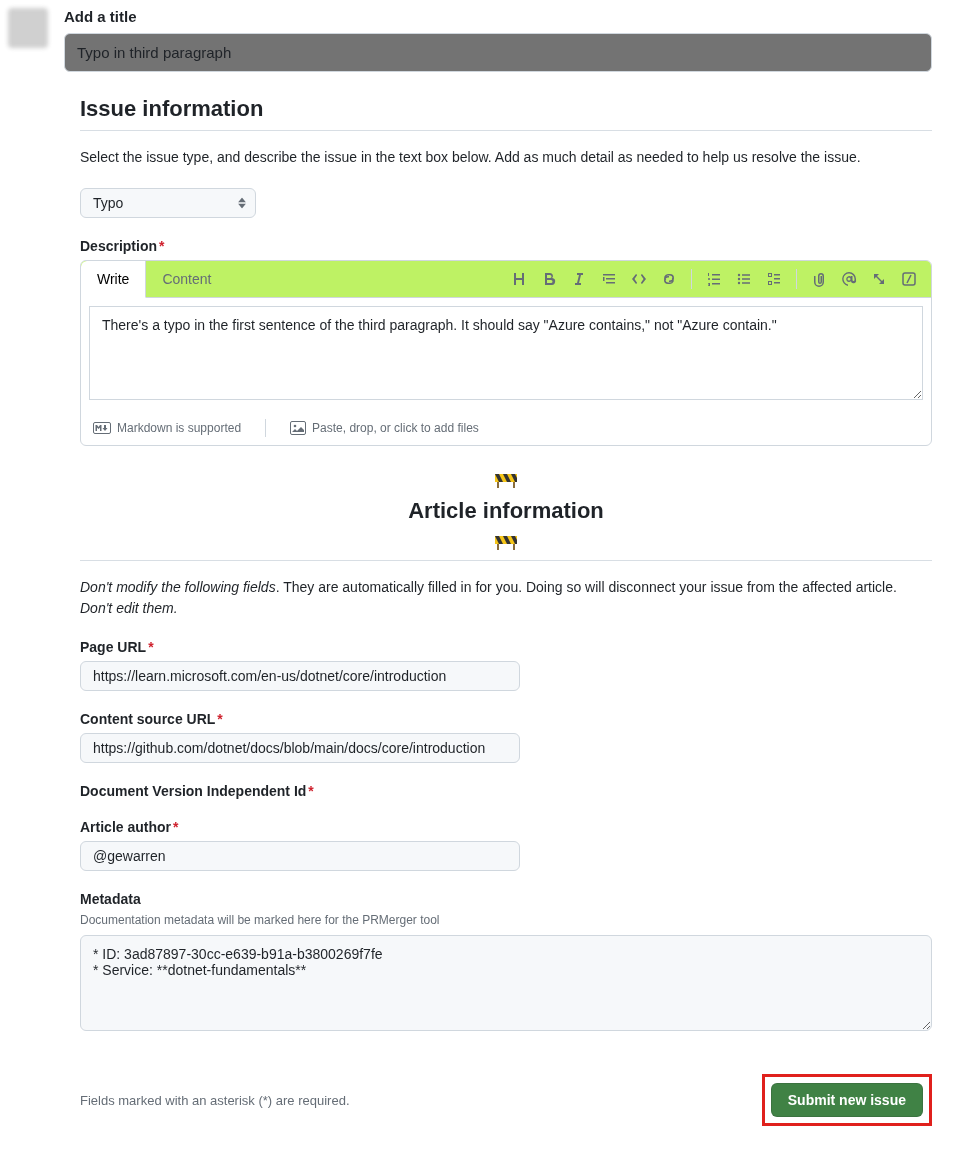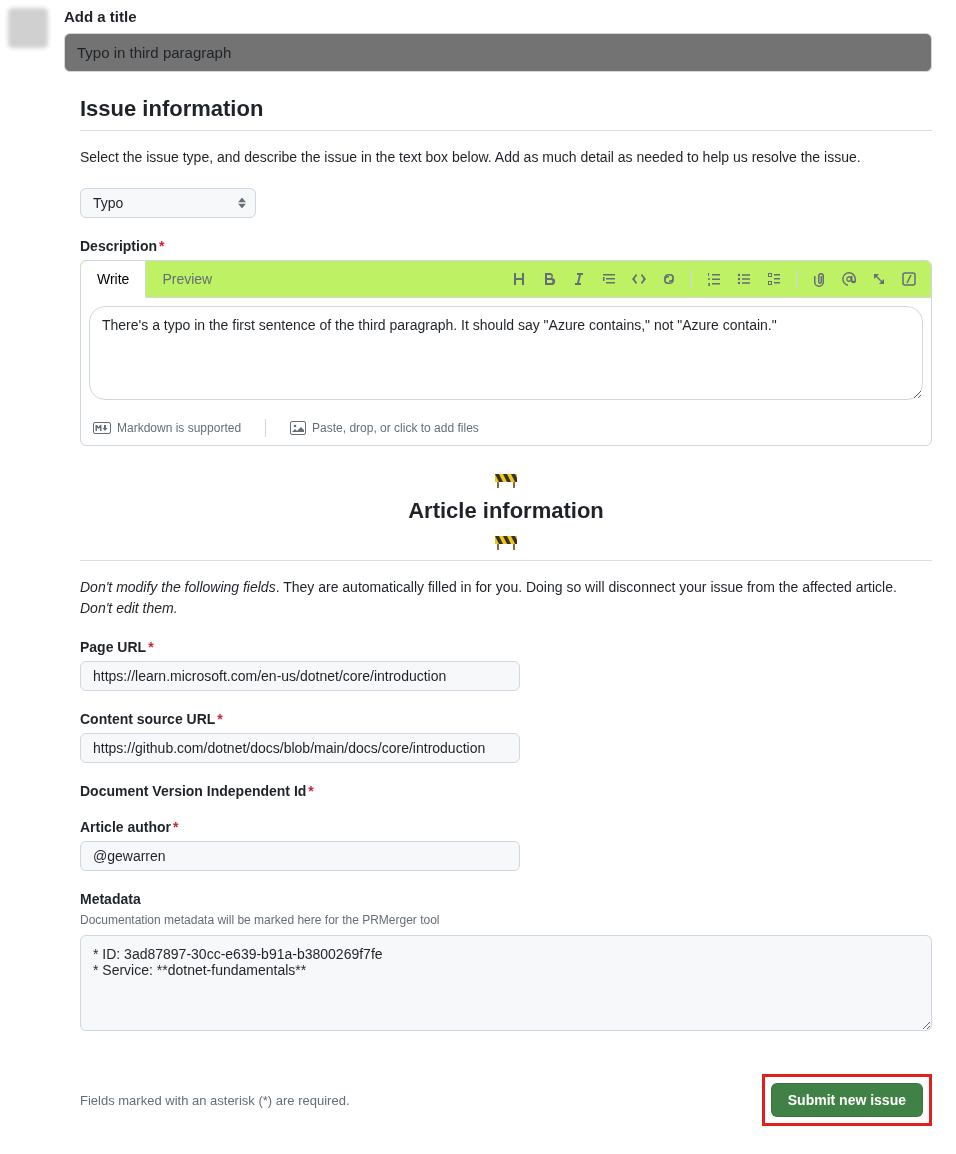--- a/index.html
+++ b/index.html
@@ -21,21 +21,21 @@
 select { appearance: none; padding: 6px 32px 6px 12px; border: 1px solid #d0d7de; border-radius: 6px; background: #f6f8fa; font-size: 14px; color: #1f2328; cursor: pointer; min-width: 176px; }
 .select-arrows { position: absolute; right: 10px; top: 50%; transform: translateY(-50%); pointer-events: none; display: flex; flex-direction: column; gap: 1px; }
 .editor-box { border: 1px solid #d0d7de; border-radius: 6px; overflow: hidden; }
 .editor-tabs { display: flex; background: #bef264; border-bottom: 1px solid #d0d7de; align-items: center; }
 .tab { padding: 10px 16px; font-size: 14px; border: none; background: transparent; cursor: pointer; }
 .tab.active { background: #fff; border-right: 1px solid #d0d7de; border-top-left-radius: 6px; margin-bottom: -1px; border-bottom: 1px solid #fff; }
 .tab.inactive { color: #656d76; }
 .toolbar { margin-left: auto; display: flex; align-items: center; gap: 2px; padding: 0 8px; }
 .tool-btn { width: 28px; height: 28px; display: flex; align-items: center; justify-content: center; color: #656d76; cursor: pointer; border: none; background: transparent; border-radius: 4px; }
 .tool-sep { width: 1px; height: 20px; background: #d0d7de; margin: 0 6px; }
-.editor-text { width: calc(100% - 16px); min-height: 94px; padding: 10px 12px; border: 1px solid #d0d7de; margin: 8px; border-radius: 16px; font-size: 14px; font-family: inherit; resize: vertical; color: #1f2328; }
+.editor-text { width: calc(100% - 16px); min-height: 94px; padding: 10px 12px; border: 1px solid #d0d7de; margin: 8px; border-radius: 0; font-size: 14px; font-family: inherit; resize: vertical; color: #1f2328; }
 .editor-footer { display: flex; padding: 8px 12px; gap: 24px; align-items: center; font-size: 12px; color: #656d76; }
 .editor-footer-item { display: flex; align-items: center; gap: 6px; }
 .footer-sep { width: 1px; height: 18px; background: #d0d7de; }
 .article-heading { display: flex; align-items: center; gap: 8px; font-size: 22px; font-weight: 600; margin-top: 24px; margin-bottom: 8px; flex-direction: column; }
 .article-desc { margin-bottom: 20px; line-height: 1.5; }
 .readonly-input { width: 440px; max-width: 100%; padding: 6px 12px; border: 1px solid #d0d7de; border-radius: 6px; background: #f6f8fa; font-size: 14px; color: #1f2328; }
 .meta-help { font-size: 12px; color: #656d76; margin-top: 2px; margin-bottom: 8px; }
 .meta-box { width: 100%; min-height: 96px; padding: 10px 12px; border: 1px solid #d0d7de; border-radius: 6px; background: #f6f8fa; font-size: 14px; color: #1f2328; font-family: inherit; resize: vertical; }
 .footer-row { display: flex; align-items: center; margin-top: 40px; padding-bottom: 20px; }
 .footer-note { color: #656d76; font-size: 13px; }
@@ -74,21 +74,21 @@
               </svg>
           </span>
         </div>
       </div>
 
       <div class="field">
         <label class="field-label"><span>Description</span><span class="req">*</span></label>
         <div class="editor-box">
           <div class="editor-tabs">
             <button class="tab active">Write</button>
-            <button class="tab inactive">Preview</button>
+            <button class="tab inactive">Content</button>
             <div class="toolbar">
               <button class="tool-btn">
                   <svg width="16" height="16" viewBox="0 0 16 16" fill="currentColor">
                     <path d="M3 2h2v5h6V2h2v12h-2V9H5v5H3V2z"></path>
                   </svg>
                 </button>
               <button class="tool-btn">
                   <svg width="16" height="16" viewBox="0 0 16 16" fill="currentColor">
                     <path d="M4 2h5a3 3 0 012.2 5A3 3 0 0110 14H4V2zm2 2v3h3a1.5 1.5 0 000-3H6zm0 5v3h4a1.5 1.5 0 000-3H6z"></path>
                   </svg>

